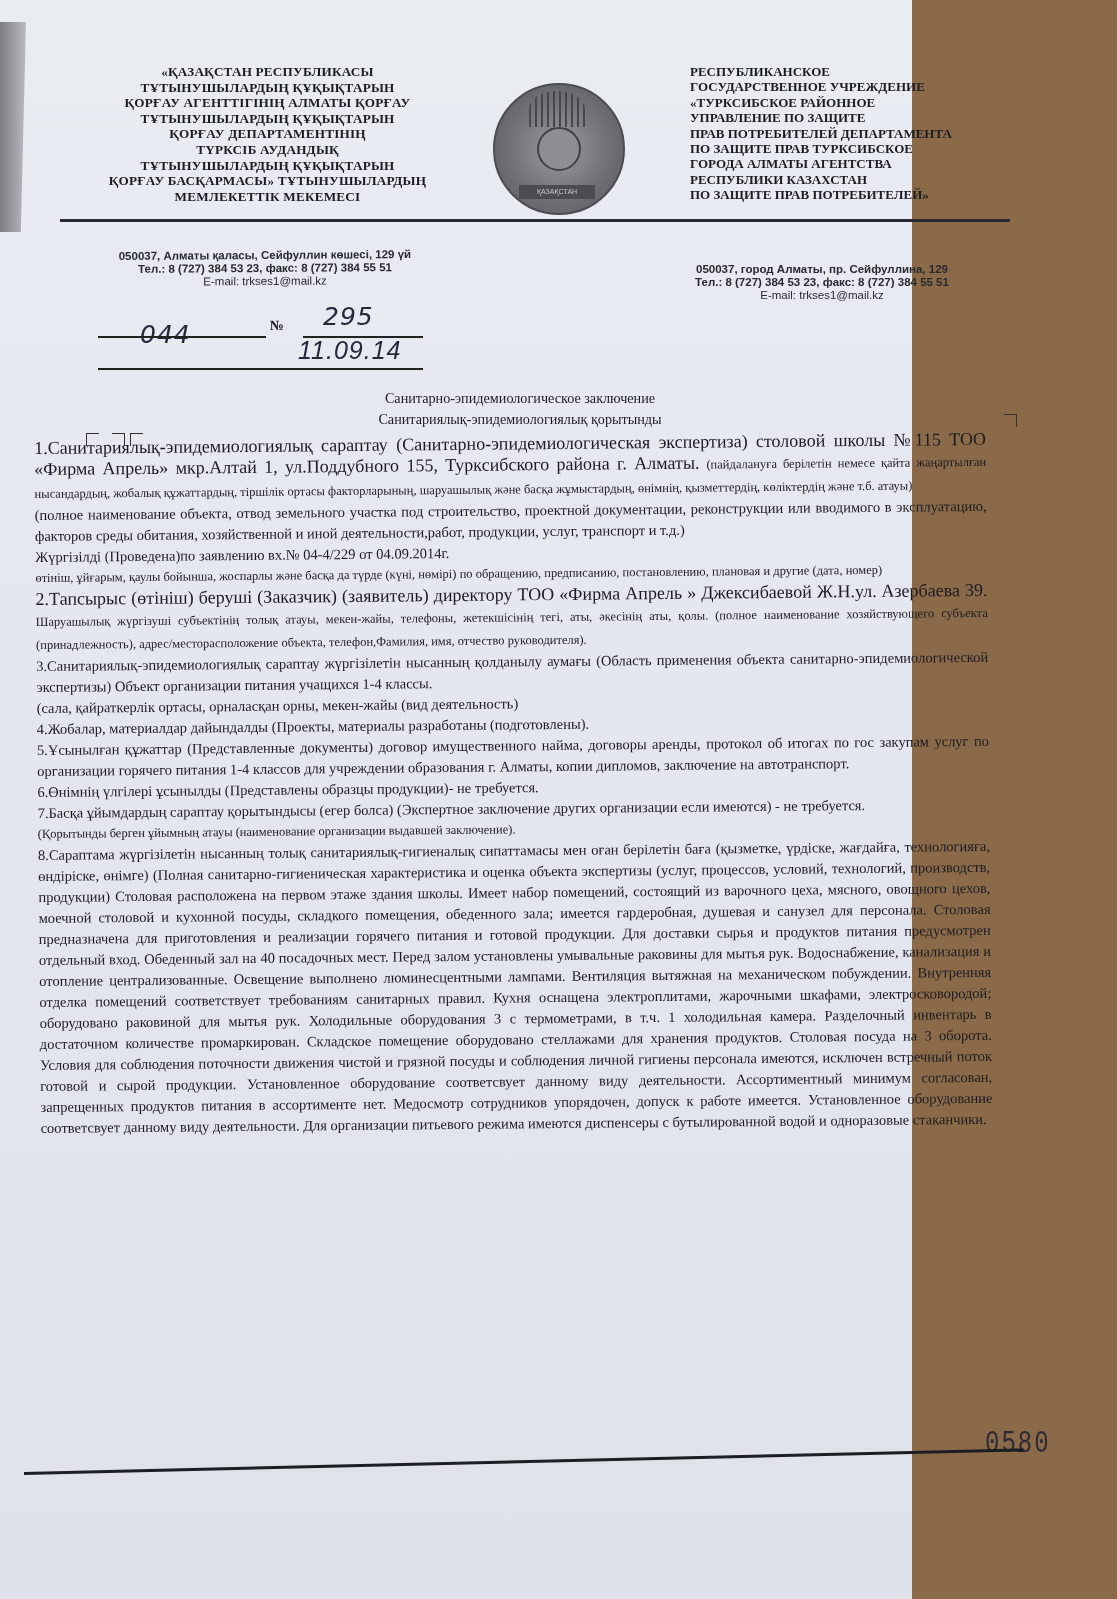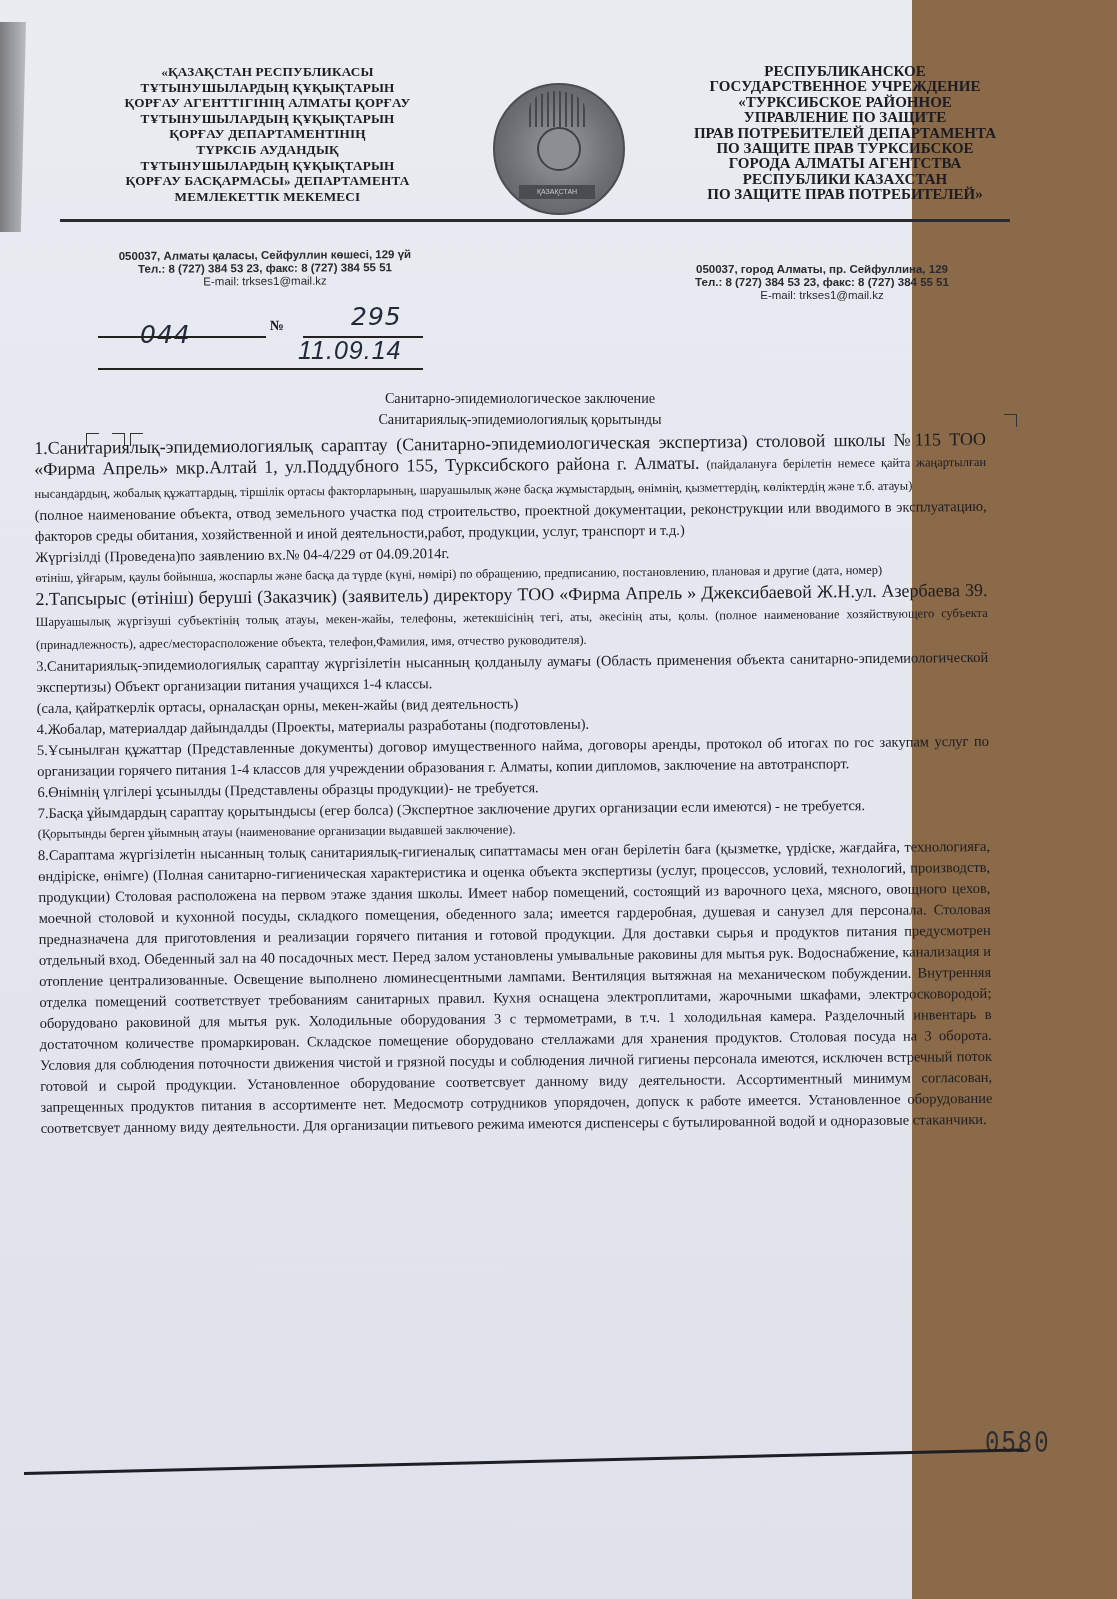--- a/index.html
+++ b/index.html
@@ -20,21 +20,21 @@
       background: linear-gradient(90deg, #7c7c80, #b9bcc2);
       clip-path: polygon(0 0, 100% 0, 80% 100%, 0 100%);
     }
     .header-left {
       position: absolute; left: 90px; top: 64px; width: 355px;
       text-align: center; font-weight: bold; font-size: 13.2px; line-height: 15.6px;
       letter-spacing: 0.2px;
     }
     .header-right {
       position: absolute; left: 690px; top: 64px; width: 310px;
-      text-align: center; font-weight: bold; font-size: 15px; line-height: 15.4px;
+      text-align: left; font-weight: bold; font-size: 13px; line-height: 15.4px;
     }
     .emblem {
       position: absolute; left: 493px; top: 83px; width: 128px; height: 128px;
       border-radius: 50%;
       background: radial-gradient(circle, #9a9ca2 0%, #6f7176 55%, #55575c 100%);
       border: 2px solid #4b4d52;
     }
     .emblem .inner {
       position: absolute; left: 42px; top: 42px; width: 40px; height: 40px; border-radius: 50%;
       border: 2px solid #3f4146; background: #8c8e94;
@@ -102,21 +102,21 @@
 <div class="page">
 
   <div class="header-left">
     <div>«ҚАЗАҚСТАН РЕСПУБЛИКАСЫ</div>
     <div>ТҰТЫНУШЫЛАРДЫҢ ҚҰҚЫҚТАРЫН</div>
     <div>ҚОРҒАУ АГЕНТТІГІНІҢ АЛМАТЫ ҚОРҒАУ</div>
     <div>ТҰТЫНУШЫЛАРДЫҢ ҚҰҚЫҚТАРЫН</div>
     <div>ҚОРҒАУ ДЕПАРТАМЕНТІНІҢ</div>
     <div>ТҮРКСІБ АУДАНДЫҚ</div>
     <div>ТҰТЫНУШЫЛАРДЫҢ ҚҰҚЫҚТАРЫН</div>
-    <div>ҚОРҒАУ БАСҚАРМАСЫ» ДЕПАРТАМЕНТА</div>
+    <div>ҚОРҒАУ БАСҚАРМАСЫ» ТҰТЫНУШЫЛАРДЫҢ</div>
     <div>МЕМЛЕКЕТТІК МЕКЕМЕСІ</div>
   </div>
 
   <div class="emblem">
     <div class="rays"></div>
     <div class="inner"></div>
     <div class="band">ҚАЗАҚСТАН</div>
   </div>
 
   <div class="header-right">
@@ -142,21 +142,21 @@
   <div class="contact right">
     <div>050037, город Алматы, пр. Сейфуллина, 129</div>
     <div>Тел.: 8 (727) 384 53 23, факс: 8 (727) 384 55 51</div>
     <div class="email">E-mail: trkses1@mail.kz</div>
   </div>
 
   <div class="reg">
     <span class="hw" style="left:42px; top:-2px;margin-top:16px;">044</span>
     <div class="line1"></div>
     <span class="no">№</span>
-    <span class="hw" style="left:225px; top:-4px;margin-left:28px;">295</span>
+    <span class="hw" style="left:225px; top:-4px;">295</span>
     <div class="line2"></div>
     <span class="hw date" style="left:200px; top:30px;">11.09.14</span>
     <div class="line3"></div>
   </div>
 
   <div class="title">
     <div>Санитарно-эпидемиологическое заключение</div>
     <div>Санитариялық-эпидемиологиялық қорытынды</div>
   </div>
 

